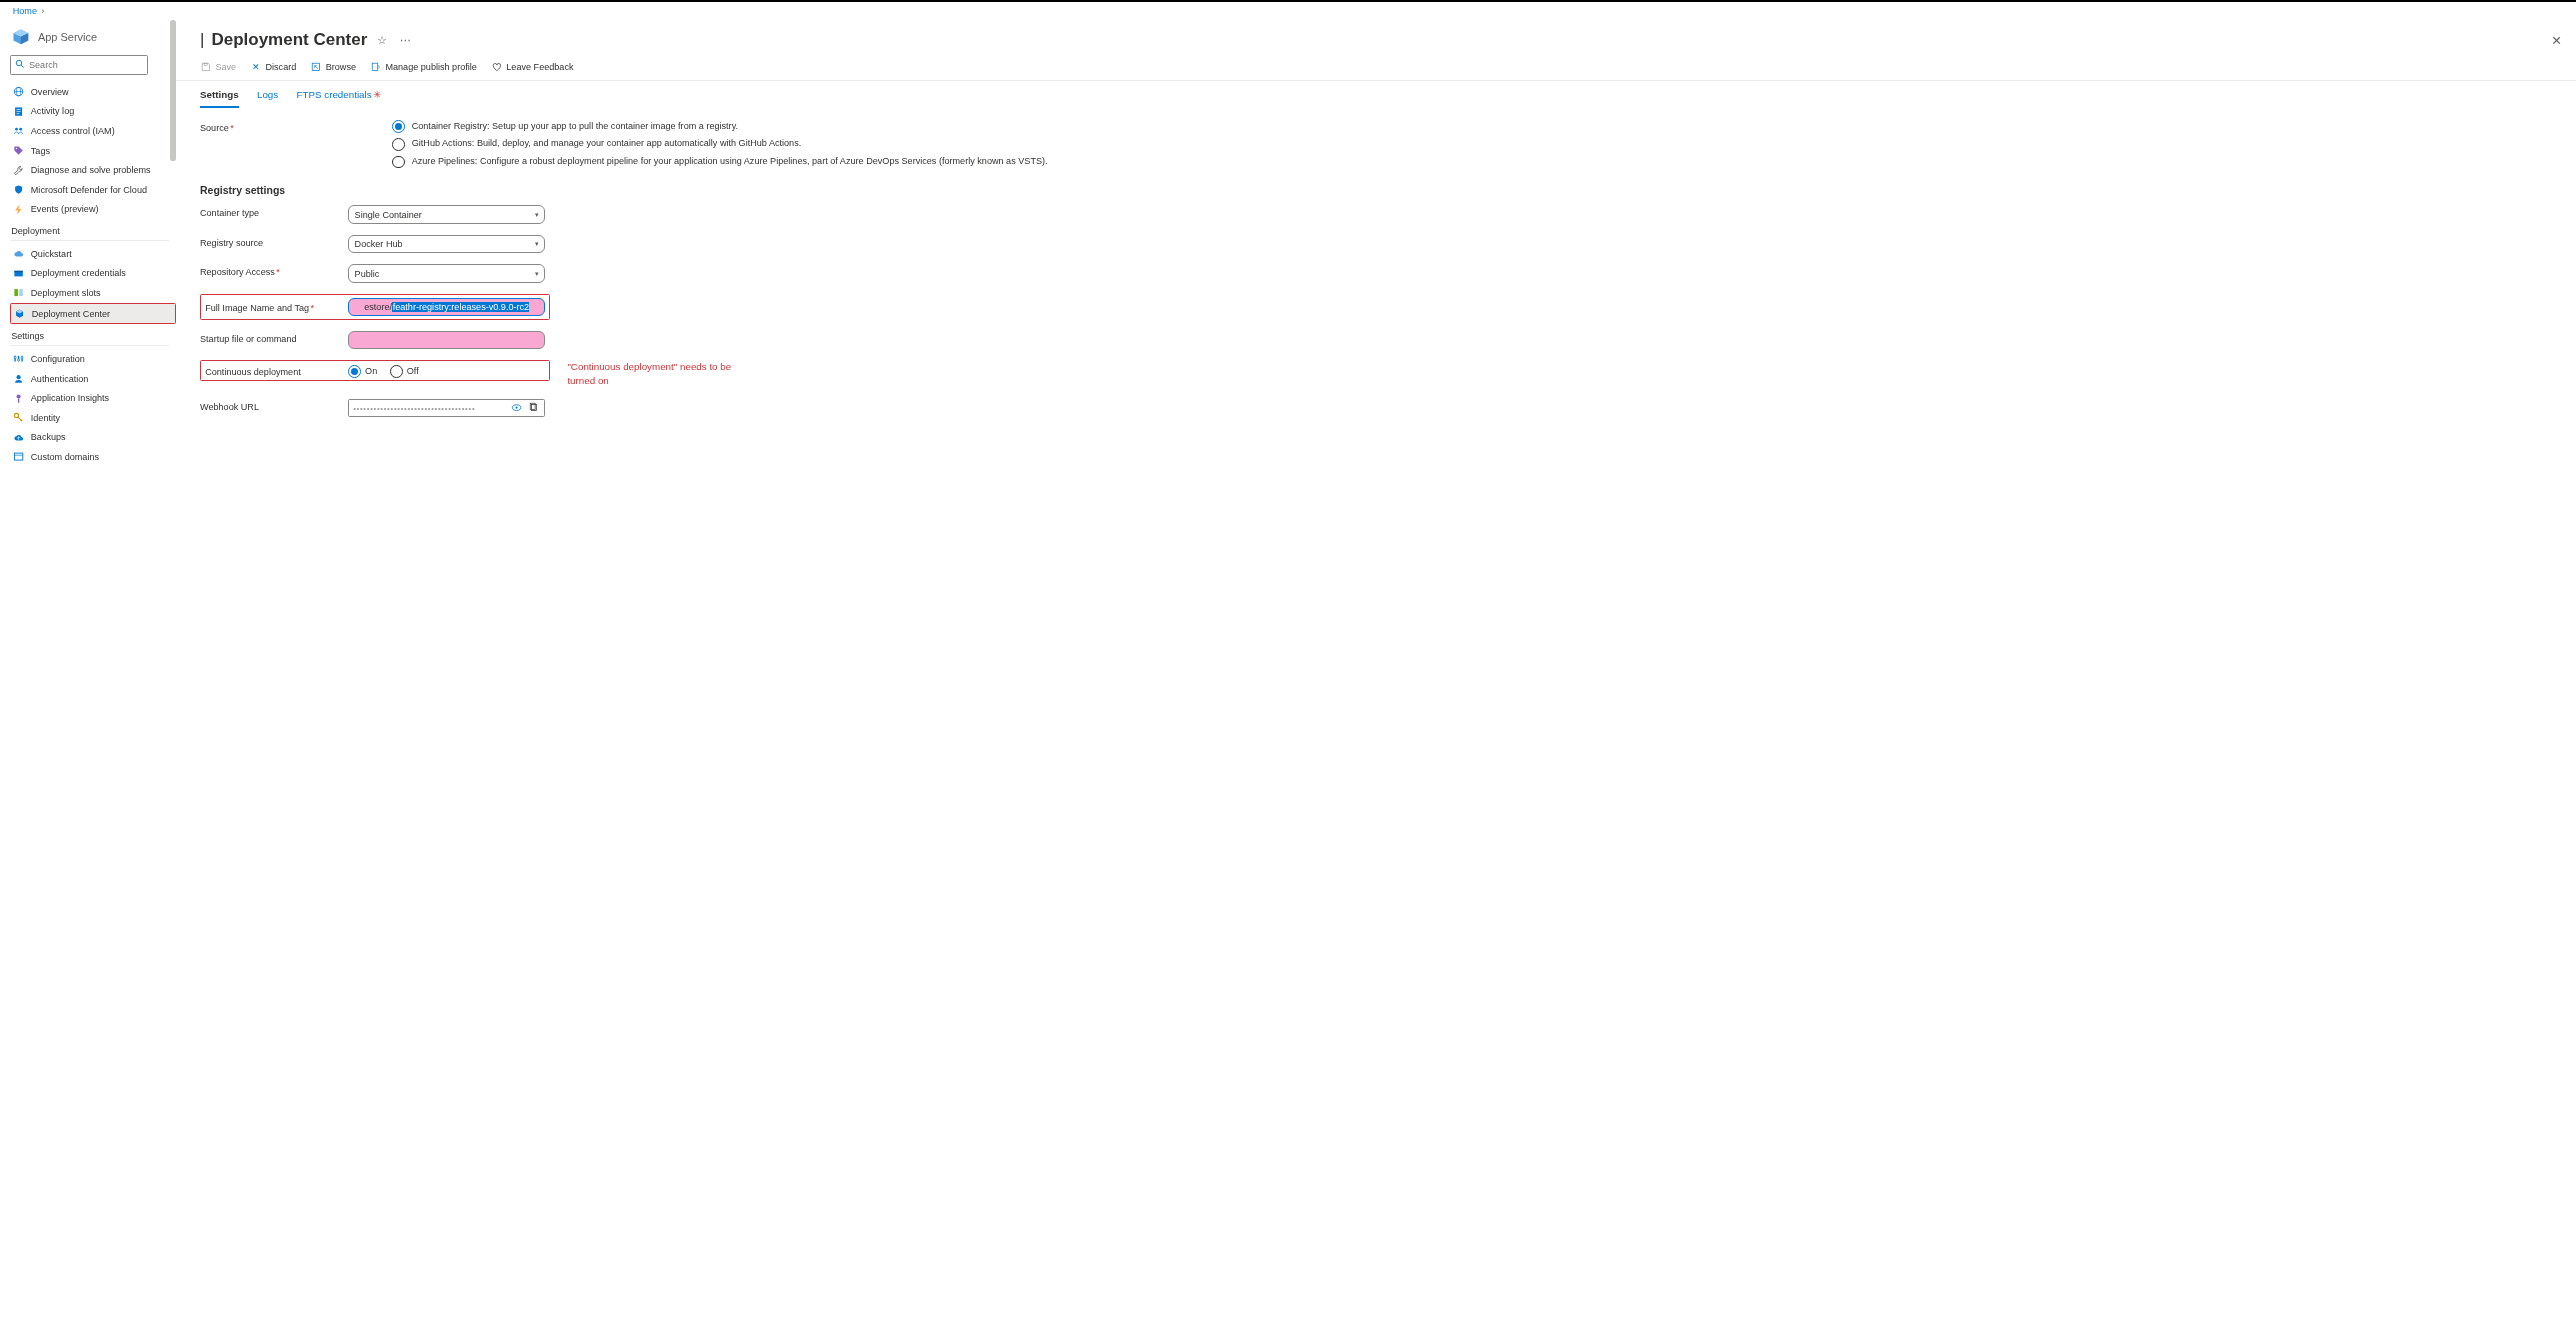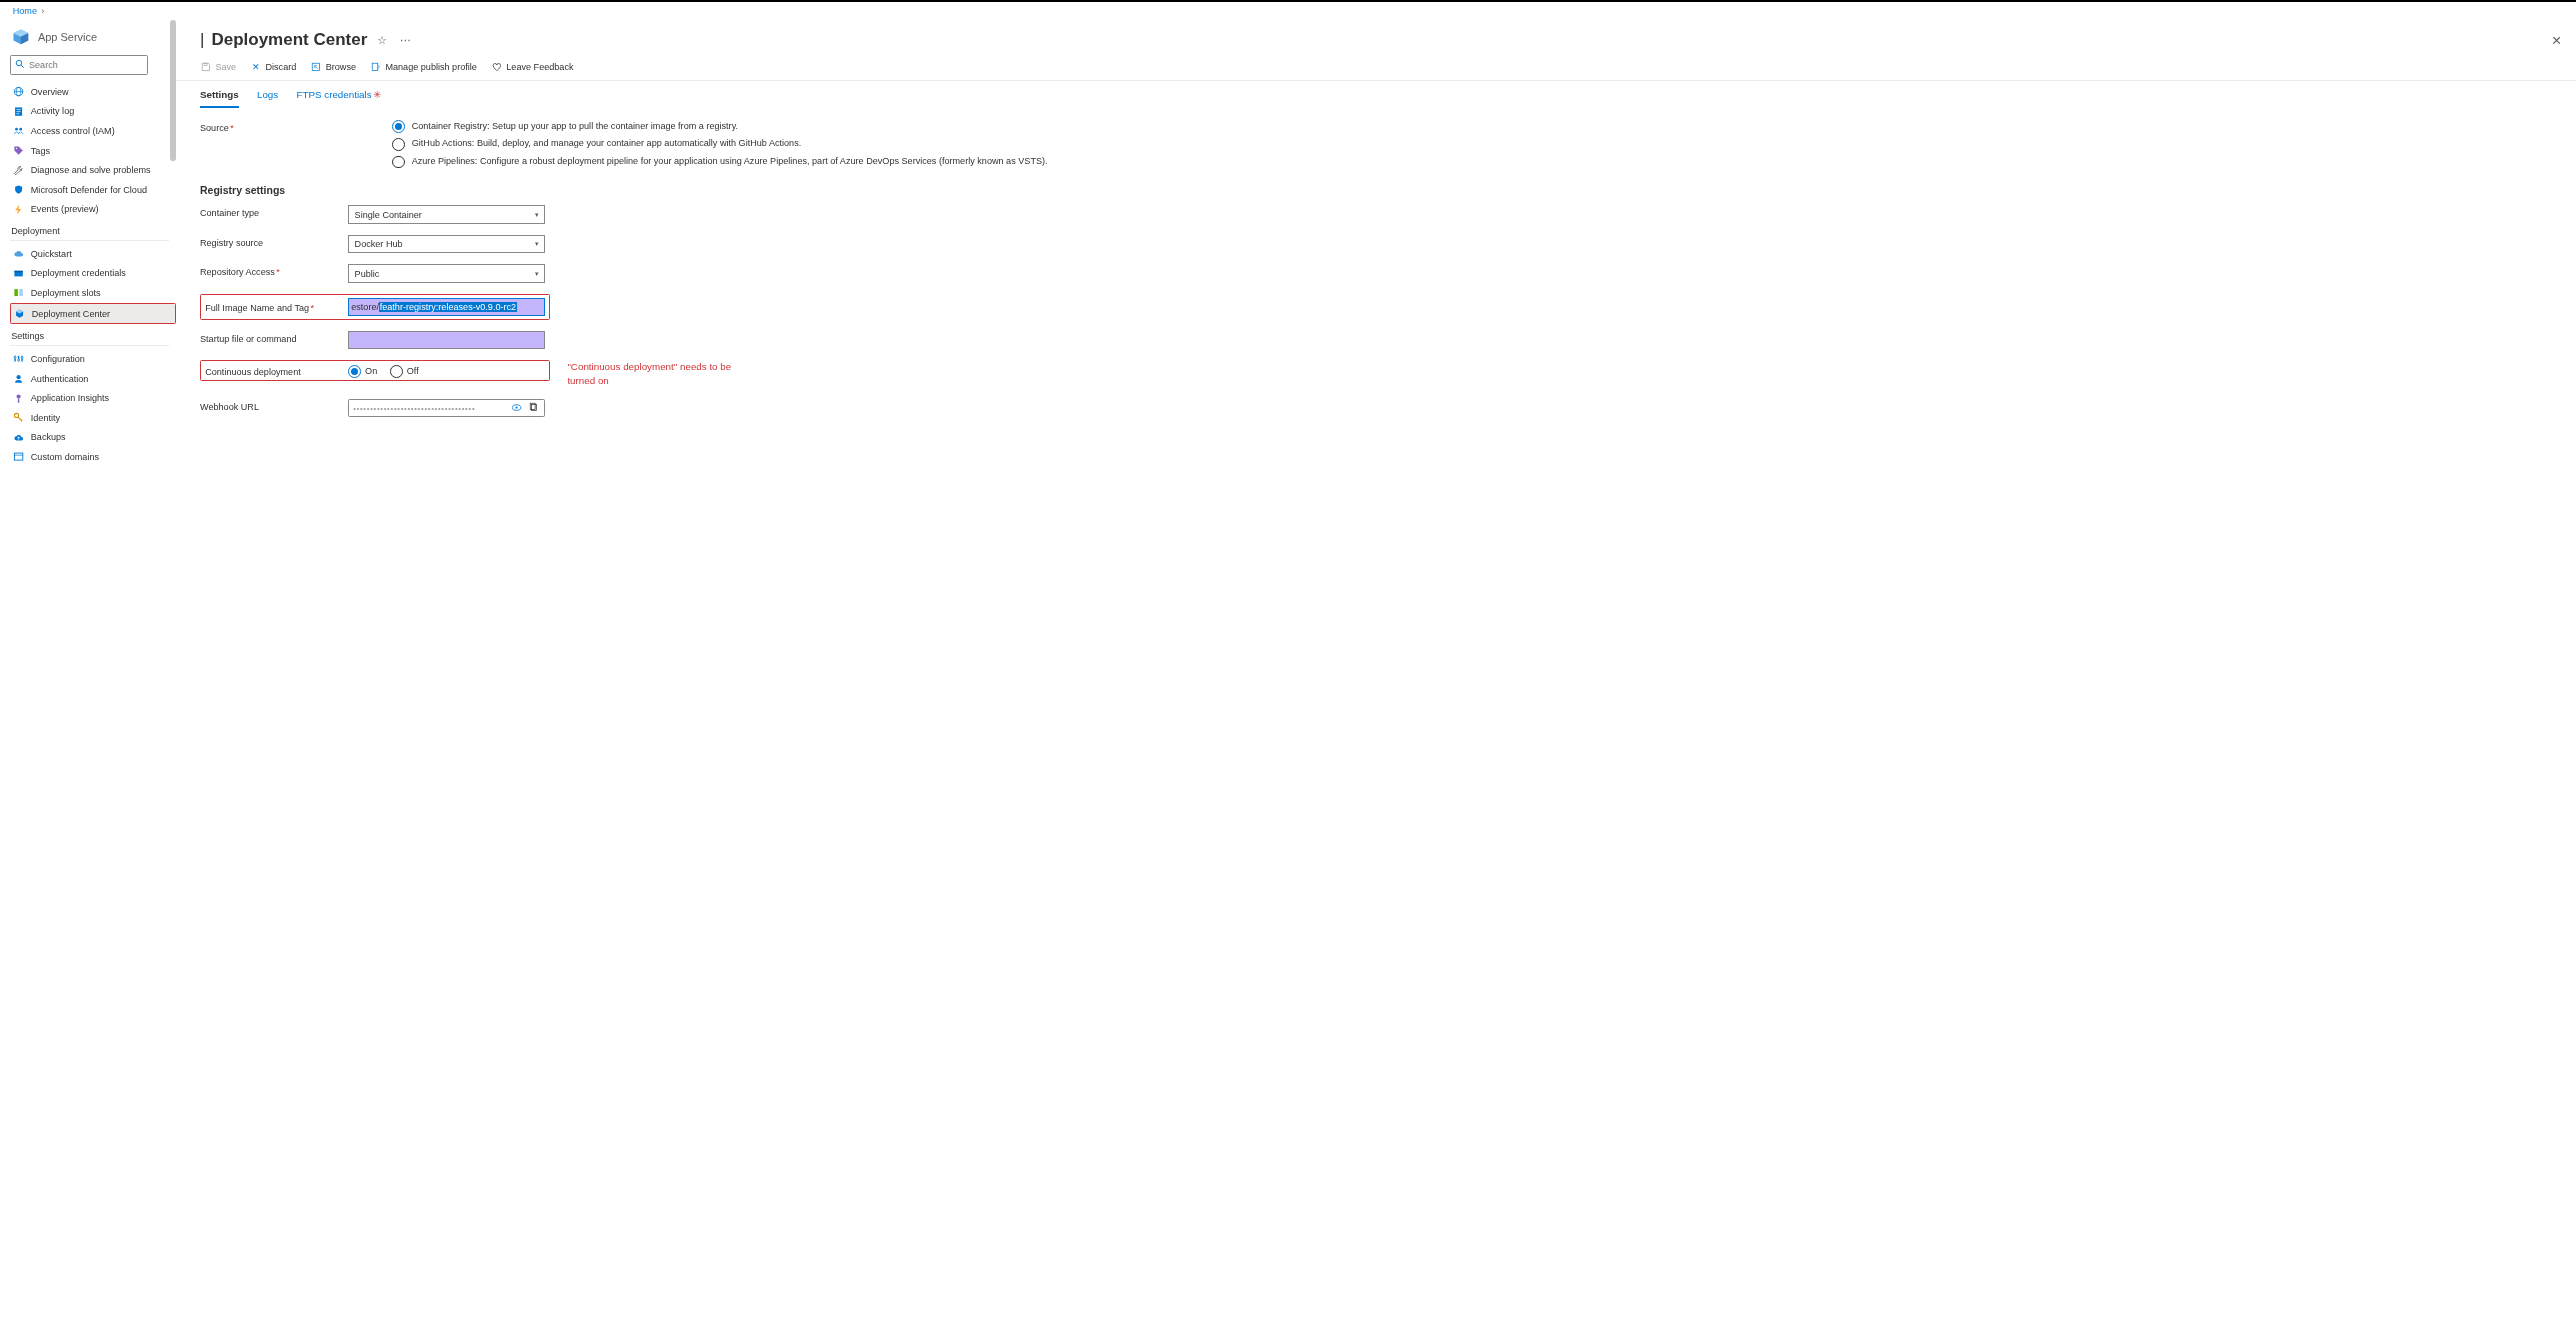--- a/index.html
+++ b/index.html
@@ -59,24 +59,24 @@
 .form-control { flex:1; max-width: 703px;}
 
 .radio-list .radio-row { display:flex; align-items:flex-start; gap:7px; margin-bottom:4.2px;margin-left:44px; }
 .radio { width:12.7px; height:12.7px; border:0.7px solid #323130; border-radius:50%; flex-shrink:0; display:flex; align-items:center; justify-content:center; margin-top:0.7px; cursor:pointer; background:#fff;}
 .radio.checked::after { content:''; width:7px; height:7px; background:#0078d4; border-radius:50%;}
 .radio.checked { border-color:#0078d4;}
 .radio-text { font-size:9.1px; line-height:1.4;}
 
 .section-title { font-weight:600; font-size:10.5px; margin: 7px 0 9.8px 0;}
 
-.select-box { border:0.7px solid #8a8886; border-radius:0; height:18.3px; width:197px; display:flex; align-items:center; justify-content:space-between; padding:0 5.6px; cursor:pointer; background:#fff; font-size:9.1px;}
+.select-box { border:0.7px solid #8a8886; border-radius:6px; height:18.3px; width:197px; display:flex; align-items:center; justify-content:space-between; padding:0 5.6px; cursor:pointer; background:#fff; font-size:9.1px;}
 .select-box .chev { color:#605e5c; font-size:7px;}
 
-.text-input { border:0.7px solid #8a8886; border-radius:0; height:18.3px; width:197px; padding:0 2px; font-size:9.1px; background:#c4b5fd;}
+.text-input { border:0.7px solid #8a8886; border-radius:6px; height:18.3px; width:197px; padding:0 15px; font-size:9.1px; background:#f9a8d4;}
 .text-input.selected-text { border-color:#0078d4; border-width:1.4px; height:18.3px;}
 .text-input.selected-text .prefix { color:#323130;}
 .text-input.selected-text .sel { background:#0078d4; color:#fff; padding:0 0.7px;}
 .text-input-inner { display:flex; align-items:center; height:100%; overflow:hidden; white-space:nowrap;}
 
 .inline-radios { display:flex; gap:12.7px; align-items:center;}
 .inline-radios .opt { display:flex; align-items:center; gap:4.2px;}
 
 .password-box { border:0.7px solid #8a8886; border-radius:1.4px; height:18.3px; width:197px; display:flex; align-items:center; padding:0 4.2px; gap:4.2px;}
 .password-box .dots { flex:1; color:#a19f9d; letter-spacing:0.7px; font-size:7.7px; overflow:hidden;}

